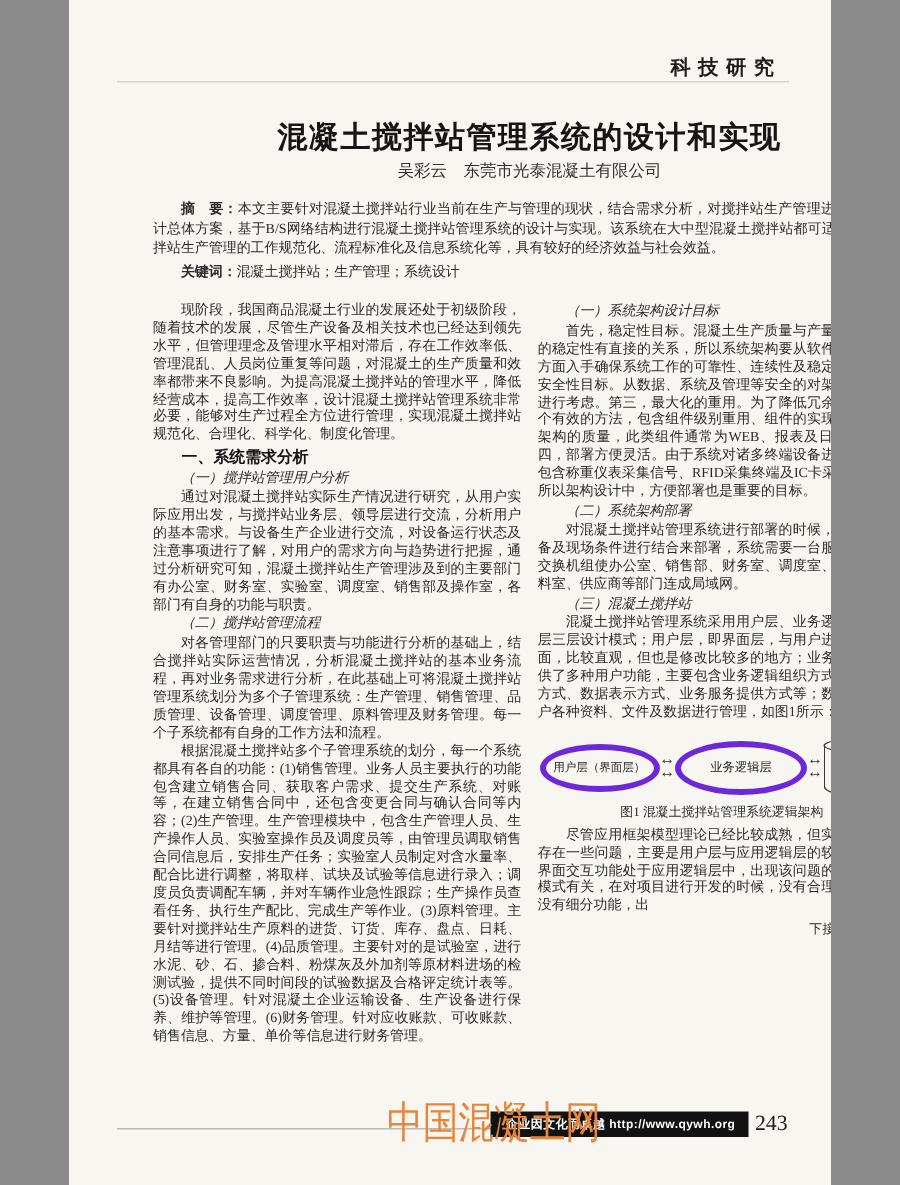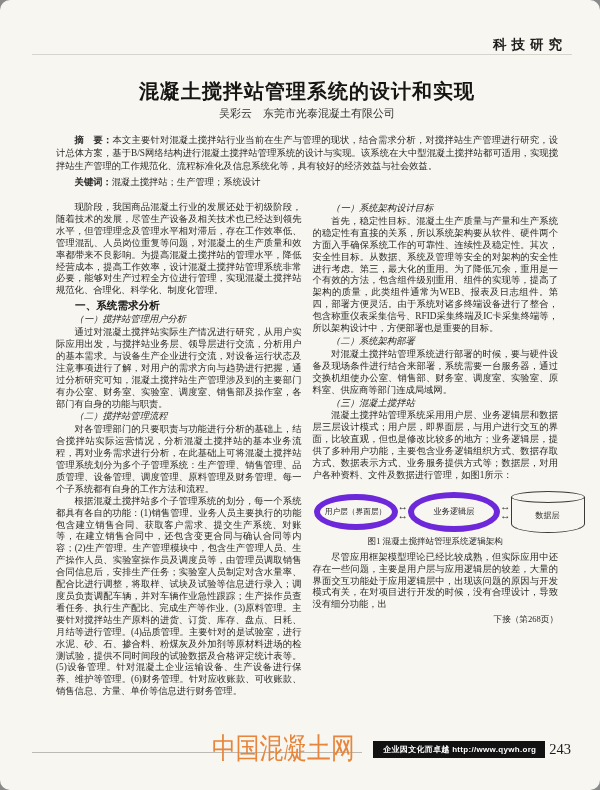--- a/index.html
+++ b/index.html
@@ -1,19 +1,19 @@
 <!DOCTYPE html>
 <html style="--watermark-color: #e6853b; --footer-bar-color: #121212; --paper-color: #f7f6f1;"><head>
 <meta charset="utf-8">
 <style>
   html,body { margin:0; padding:0; background:#8a8a8a; }
   .page {
-    position:relative; width:600px; height:790px; margin:0 auto;
+    position:relative; width:508px; height:790px; margin:0 auto;
     background:#f7f6f1; overflow:hidden;
-    font-family:"Liberation Serif","DejaVu Serif",serif; color:#2b2a28;border-radius:10px;
+    font-family:"Liberation Serif","DejaVu Serif",serif; color:#2b2a28;
   }
   .header-rule { position:absolute; top:54px; left:32px; right:28px; height:1px; background:#d7d4ce; }
   .journal-section {
     position:absolute; top:36px; right:33px; font-size:13.5px; font-weight:bold;
     letter-spacing:5px; color:#1e1d1b;
     font-family:"Liberation Sans","DejaVu Sans",sans-serif;
   }
   .content { position:absolute; top:68px; left:56px; width:502px; }
   .title {
     text-align:center; font-size:20px; font-weight:bold; letter-spacing:1px;
@@ -28,21 +28,21 @@
   .columns { display:flex; gap:11px; margin-top:13px; }
   .col { flex:1; min-width:0; font-size:9.3px; line-height:11.9px; text-align:justify; }
   .col p { margin:0; text-indent:2em; }
   .h-section {
     font-size:10.6px; font-weight:bold; margin:3px 0 2px; text-indent:1.8em;
     color:#141312; font-family:"Liberation Sans","DejaVu Sans",sans-serif;
   }
   .h-sub { font-style:italic; margin:1px 0; text-indent:2em; }
   .figure { margin:9px 0 3px; display:flex; align-items:center; justify-content:space-between; padding:0 1px; }
   .ellipse {
-    border:6px solid #6d28d9; border-radius:50%;
+    border:4px solid #6d28d9; border-radius:50%;
     display:flex; align-items:center; justify-content:center; text-align:center;
     font-size:7.7px; color:#222; flex:none; background:transparent;
   }
   .e1 { width:72px; height:24px; }
   .e2 { width:80px; height:28px; font-size:8.2px; }
   .arrs { display:flex; flex-direction:column; align-items:center; font-size:10.5px; line-height:8.5px; color:#2f2e2c; flex:none; }
   .cylinder { position:relative; width:74px; height:42px; flex:none; }
   .cyl-top { position:absolute; top:0; left:0; width:100%; height:12px; border:1px solid #3b3a38; border-radius:50%; box-sizing:border-box; z-index:2; }
   .cyl-body { position:absolute; top:6px; left:0; width:100%; bottom:0; border:1px solid #3b3a38; border-top:none; border-radius:0 0 37px 37px / 0 0 9px 9px; box-sizing:border-box; }
   .cyl-label { position:absolute; top:19px; left:0; width:100%; text-align:center; font-size:8.2px; z-index:3; }

